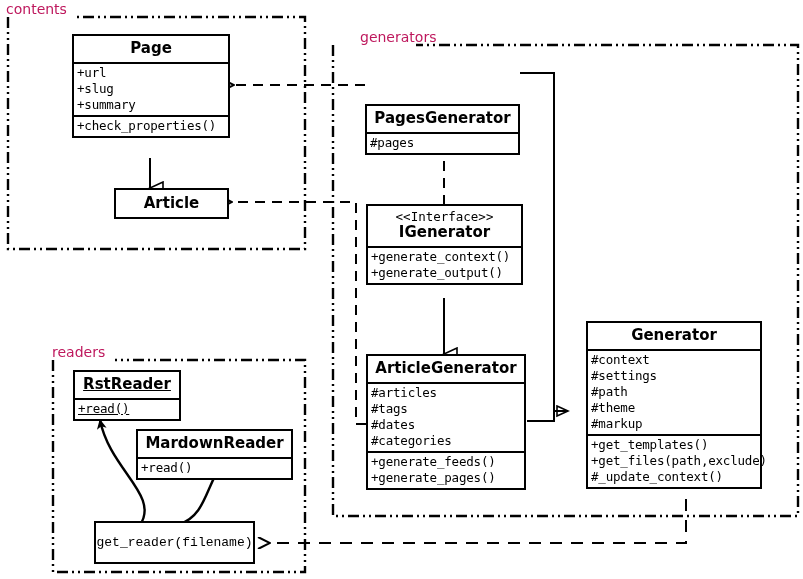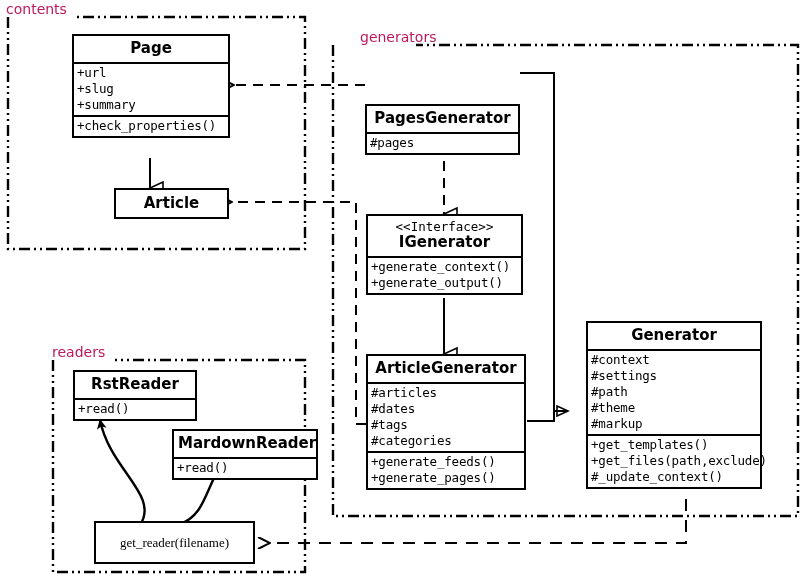--- a/index.html
+++ b/index.html
@@ -65,21 +65,21 @@
   .cls .row {
     line-height: 16px;
     white-space: nowrap;
     letter-spacing: -0.2px;
   }
   .plain-box {
     position: absolute;
     background: #ffffff;
     border: 2px solid #000000;
     box-sizing: border-box;
-    font-family: Liberation Serif, serif;
+    font-family: Liberation Mono, monospace;
     font-size: 13px;
     color: #000;
     display: flex;
     align-items: center;
     justify-content: center;
   }
 </style>
 </head>
 <body>
 
@@ -174,37 +174,37 @@
     <div class="hdr" style="padding:5px 4px;">Article</div>
   </div>
 
   <div class="cls" style="left:365px; top:59px; width:155px;margin-top:45px;">
     <div class="hdr">PagesGenerator</div>
     <div class="sect">
       <div class="row">#pages</div>
     </div>
   </div>
 
-  <div class="cls" style="left:366px; top:214px; width:157px;">
+  <div class="cls" style="left:366px; top:204px; width:157px;">
     <div class="hdr" style="padding:3px 4px 5px 4px;">
       <span class="stereo">&lt;&lt;Interface&gt;&gt;</span>
       <span>IGenerator</span>
     </div>
     <div class="sect">
       <div class="row">+generate_context()</div>
       <div class="row">+generate_output()</div>
     </div>
   </div>
 
   <div class="cls" style="left:366px; top:354px; width:160px;">
     <div class="hdr">ArticleGenerator</div>
     <div class="sect">
       <div class="row">#articles</div>
+      <div class="row">#tags</div>
       <div class="row">#dates</div>
-      <div class="row">#tags</div>
       <div class="row">#categories</div>
     </div>
     <div class="sect">
       <div class="row">+generate_feeds()</div>
       <div class="row">+generate_pages()</div>
     </div>
   </div>
 
   <div class="cls" style="left:586px; top:321px; width:176px;">
     <div class="hdr">Generator</div>
@@ -215,28 +215,28 @@
       <div class="row">#theme</div>
       <div class="row">#markup</div>
     </div>
     <div class="sect">
       <div class="row">+get_templates()</div>
       <div class="row">+get_files(path,exclude)</div>
       <div class="row">#_update_context()</div>
     </div>
   </div>
 
-  <div class="cls" style="left:73px; top:370px; width:124px;">
+  <div class="cls" style="left:73px; top:370px; width:108px;text-decoration:underline;">
     <div class="hdr">RstReader</div>
     <div class="sect">
       <div class="row">+read()</div>
     </div>
   </div>
 
-  <div class="cls" style="left:136px; top:429px; width:146px;margin-left:36px;">
+  <div class="cls" style="left:136px; top:429px; width:157px;">
     <div class="hdr">MardownReader</div>
     <div class="sect">
       <div class="row">+read()</div>
     </div>
   </div>
 
   <div class="plain-box" style="left:94px; top:521px; width:161px; height:43px;">
     <span>get_reader(filename)</span>
   </div>
 

